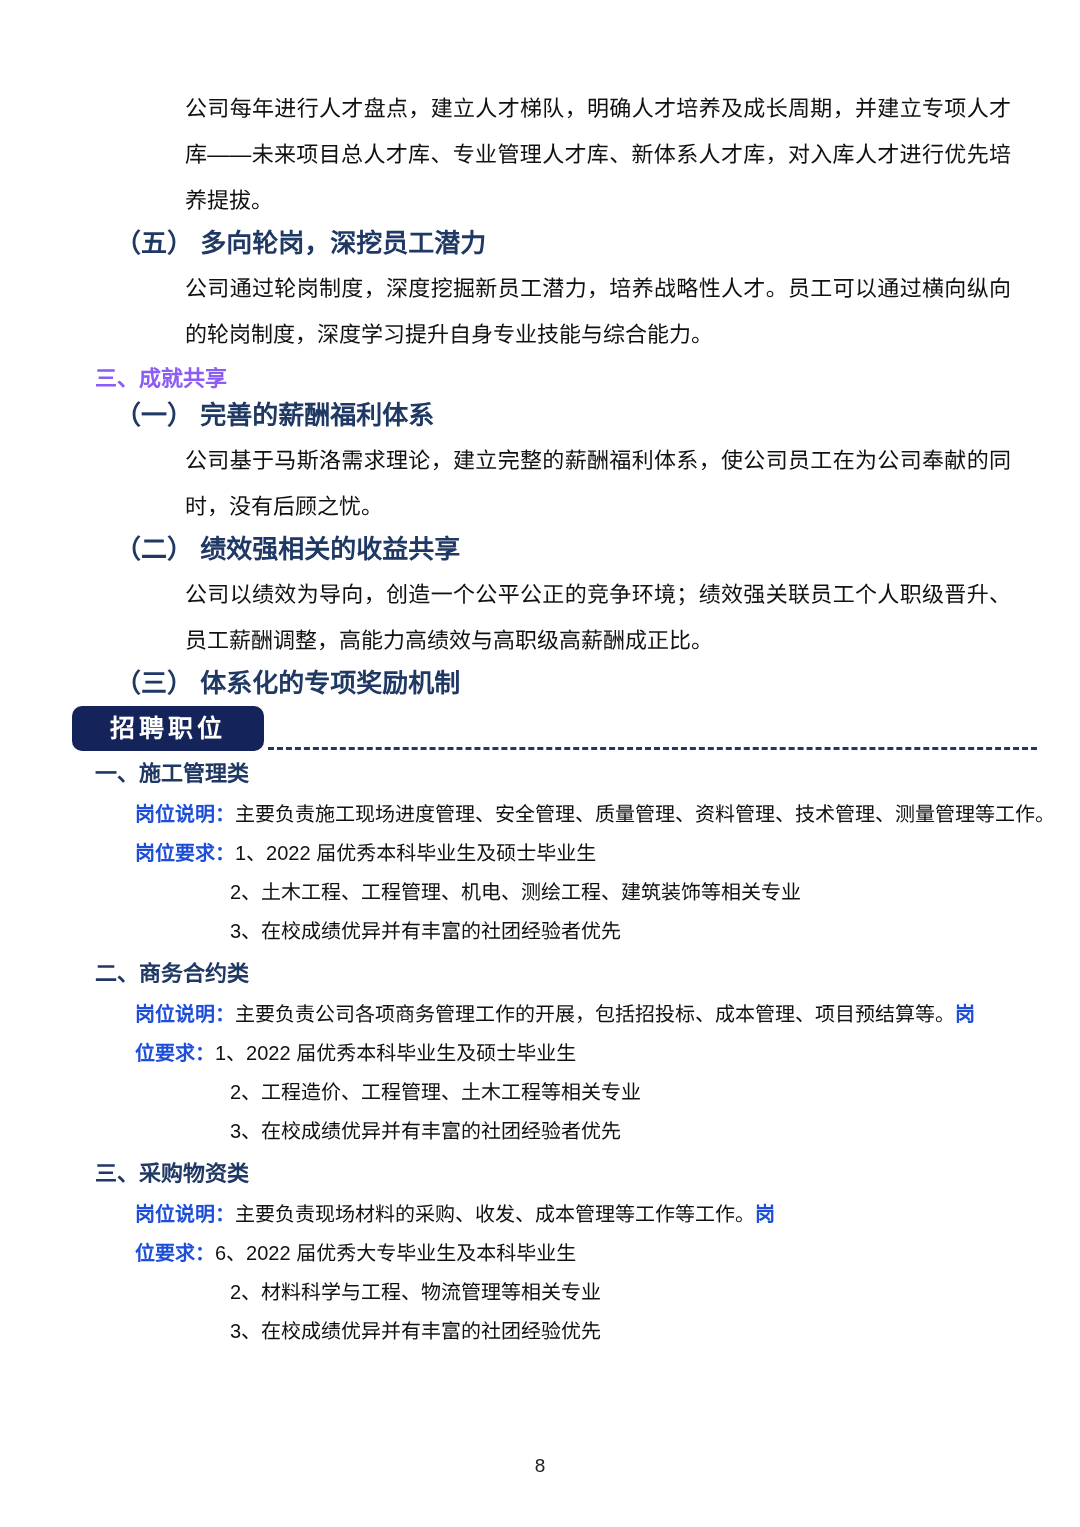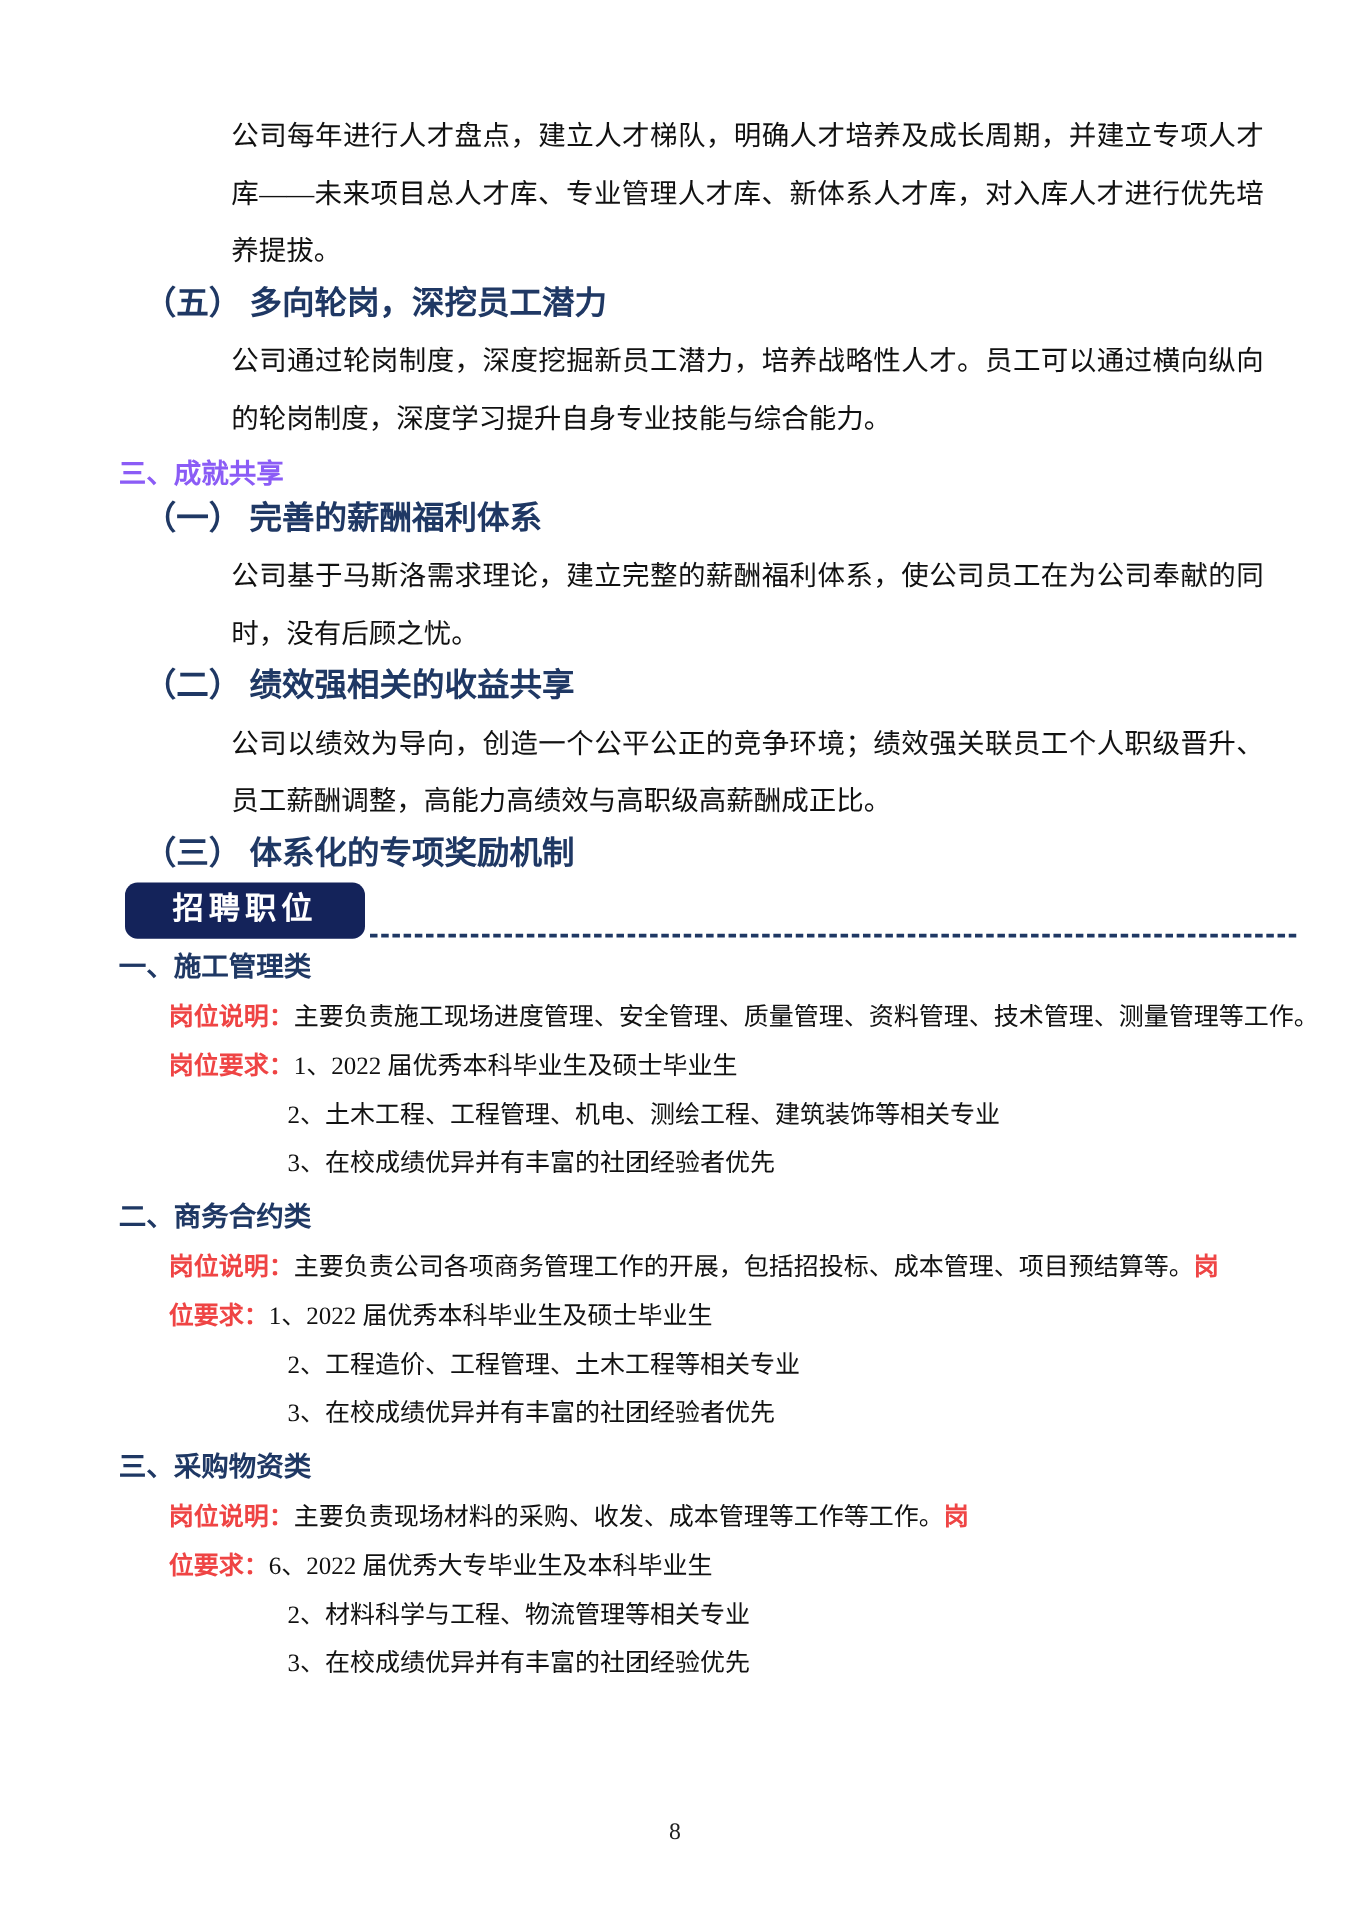--- a/index.html
+++ b/index.html
@@ -3,21 +3,21 @@
 <meta charset="utf-8">
 <style>
   * { margin: 0; padding: 0; box-sizing: border-box; }
   html, body { background: #ffffff; }
   .page {
     position: relative;
     width: 1080px;
     height: 1527px;
     margin: 0 auto;
     background: #ffffff;
-    font-family: Liberation Serif, serif;
+    font-family: Liberation Sans, sans-serif;
     color: #111111;
     overflow: hidden;
     padding-top: 86px;
   }
   .para {
     font-size: 22px;
     line-height: 46px;
     color: #111111;
     margin-left: 185px;
     width: 826px;
@@ -33,21 +33,21 @@
   .main-heading {
     font-size: 22px;
     font-weight: bold;
     color: #8b5cf6;
     line-height: 30px;
     margin: 6px 0 6px 95px;
   }
   .badge-row {
     display: flex;
     align-items: flex-end;
-    margin: 2px 43px 8px 100px;
+    margin: 2px 43px 8px 72px;
   }
   .badge {
     background: #14235a;
     color: #ffffff;
     font-size: 25px;
     font-weight: bold;
     letter-spacing: 4px;
     padding: 9px 38px 10px 38px;
     border-radius: 10px;
     line-height: 26px;
@@ -66,21 +66,21 @@
     line-height: 30px;
     margin: 8px 0 6px 95px;
   }
   .job-line {
     font-size: 20px;
     line-height: 39px;
     margin-left: 135px;
     padding-right: 20px;
     color: #111111;
   }
-  .job-line .lbl { font-weight: bold; color: #ef4444; text-align: center; }
+  .job-line .lbl { font-weight: bold; color: #1d4ed8; text-align: center; }
   .job-line.indent2 { margin-left: 230px; }
   .page-number {
     position: absolute;
     left: 0; right: 0;
     bottom: 50px;
     text-align: center;
     font-size: 19px;
     color: #222222;
   }
 </style>

